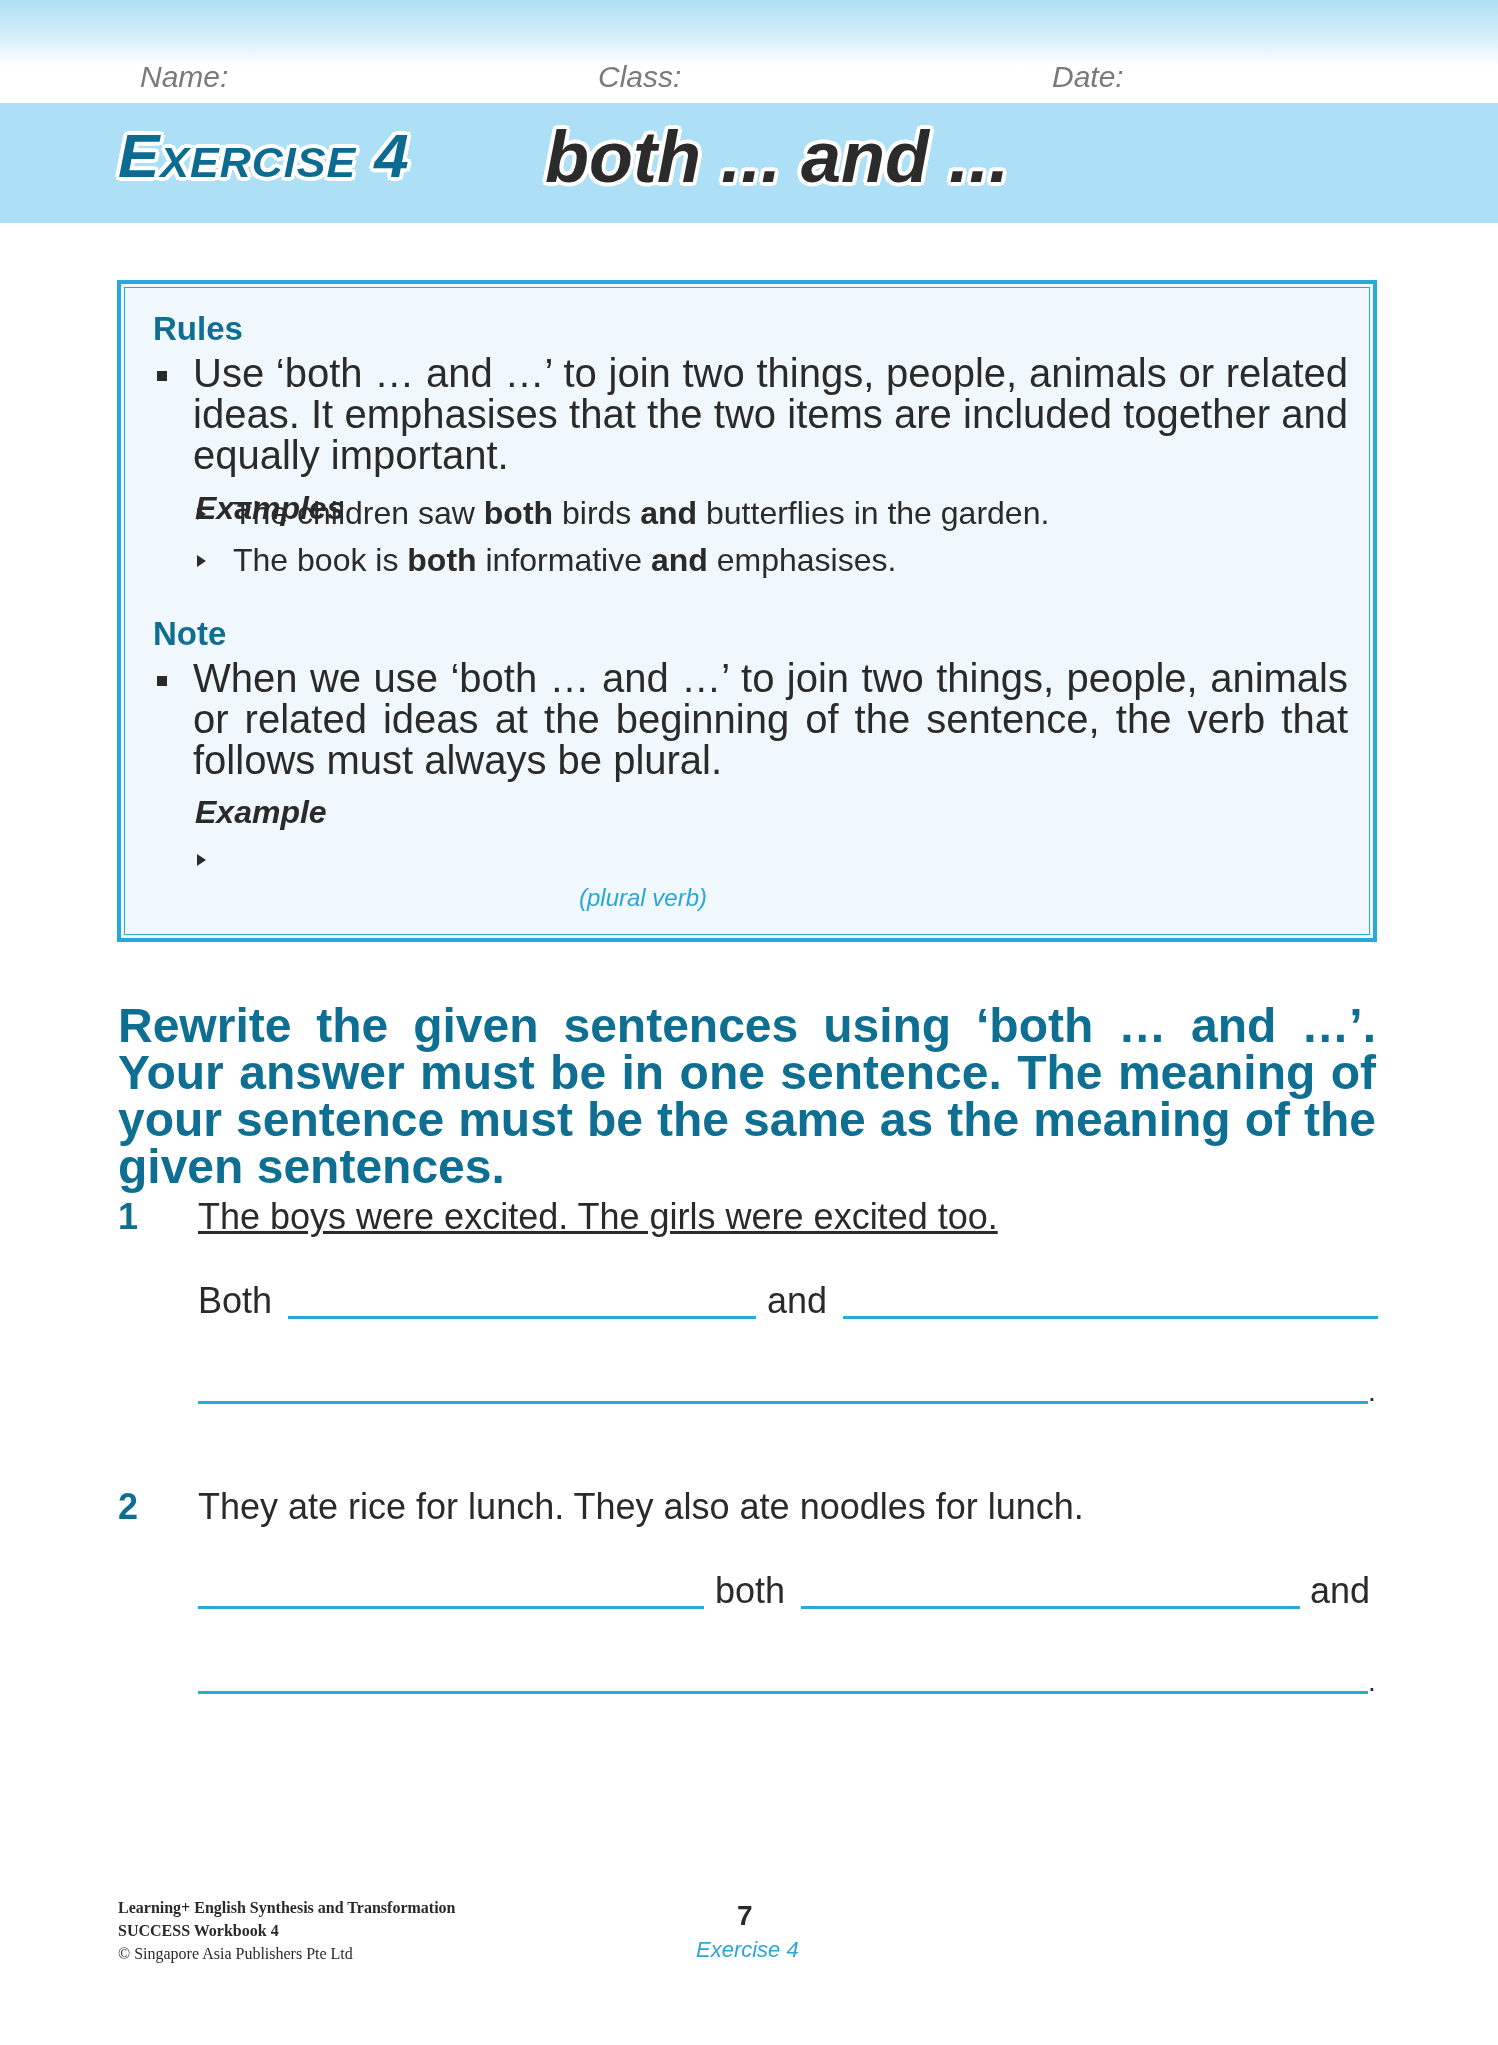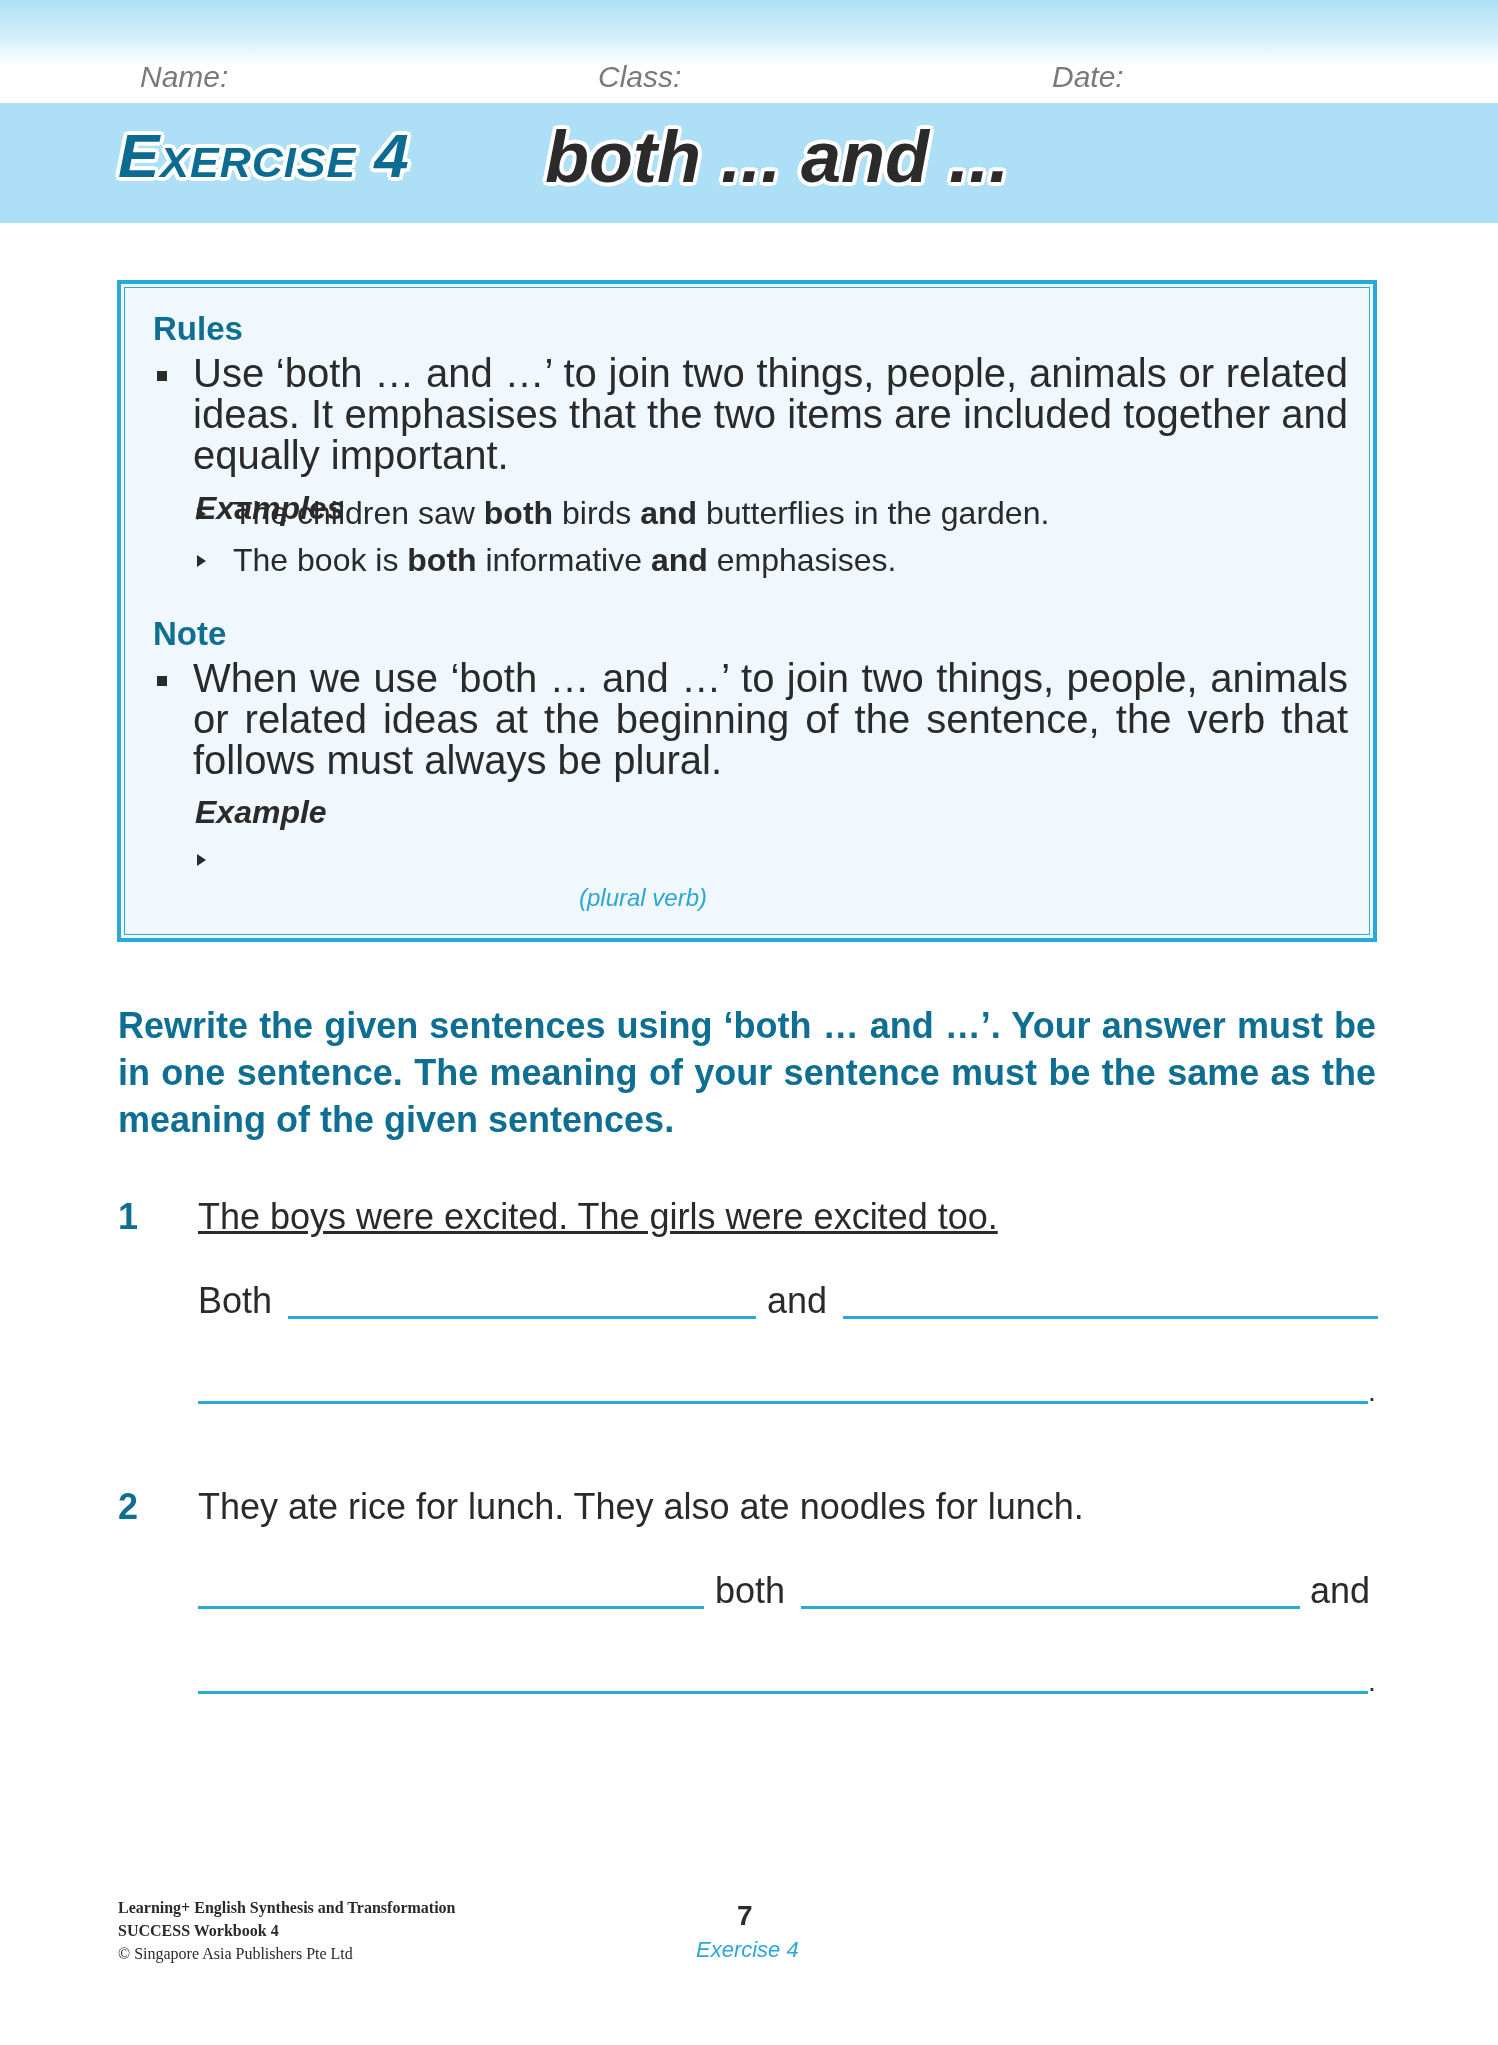--- a/index.html
+++ b/index.html
@@ -45,21 +45,21 @@
     .para { position: absolute; left: 72px; width: 1155px; font-size: 40px; line-height: 41px; color: #2a2a2a; text-align: justify; }
     .sub-heading { position: absolute; left: 74px; font-size: 32px; font-weight: bold; font-style: italic; color: #2a2a2a; }
     .tri { position: absolute; left: 76px; width: 0; height: 0;
       border-top: 6px solid transparent; border-bottom: 6px solid transparent; border-left: 9px solid #2a2a2a; }
     .ex-line { position: absolute; left: 112px; font-size: 32px; color: #2a2a2a; white-space: nowrap; }
     .ex-line b { font-weight: bold; }
     .underline { text-decoration: underline; text-decoration-color: #27aad8; text-underline-offset: 5px; }
     .plural-note { position: absolute; left: 458px; top: 600px; font-size: 24px; font-style: italic; color: #2aa7d6; }
 
     .instructions {
-      position: absolute; left: 118px; top: 1002px; width: 1258px; font-size: 36px; font-weight: bold;
+      position: absolute; left: 118px; top: 1002px; width: 1258px; font-size: 48px; font-weight: bold;
       color: #0f6f92; line-height: 47px; text-align: justify;
     }
 
     .q-num { position: absolute; left: 118px; font-size: 36px; font-weight: bold; color: #0f6f92; }
     .q-text { position: absolute; left: 198px; font-size: 36px; color: #2a2a2a; white-space: nowrap; }
     .word { position: absolute; font-size: 36px; color: #2a2a2a; white-space: nowrap; }
     .blank { position: absolute; height: 3px; background: #27aad8; }
     .period { position: absolute; font-size: 28px; color: #2a2a2a; }
 
     .footer-left { position: absolute; left: 118px; top: 1896px; font-family: "Liberation Serif", serif; font-size: 16px; line-height: 23px; color: #2a2a2a; }

